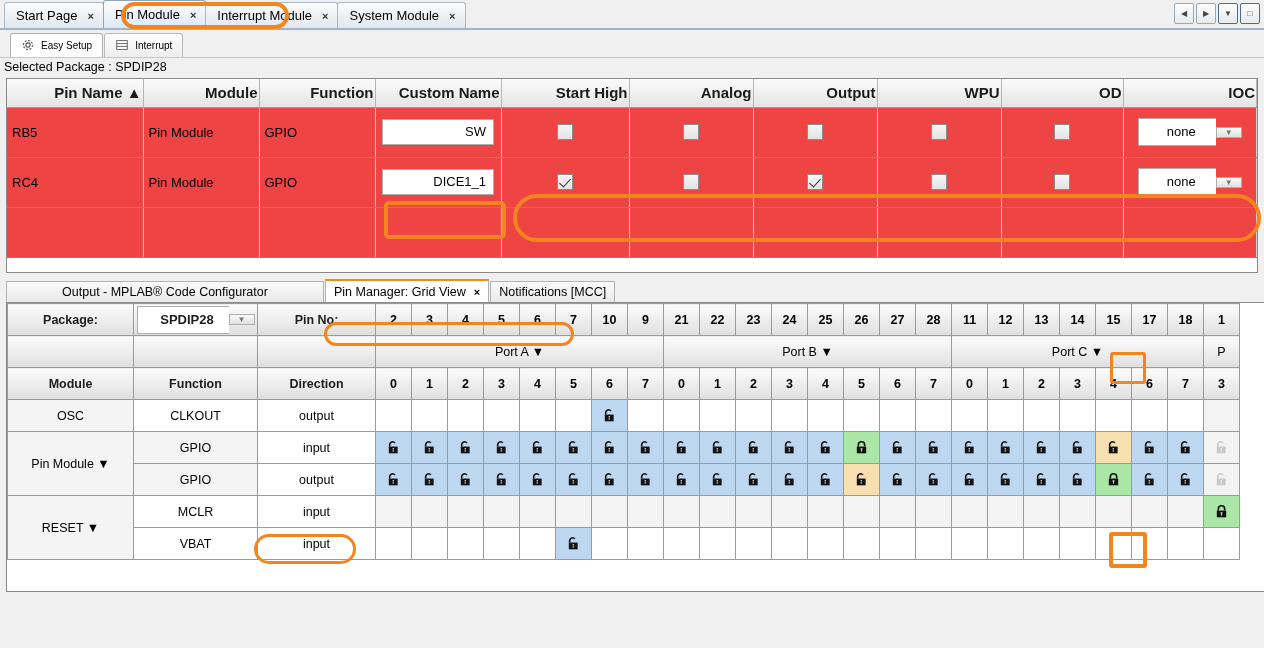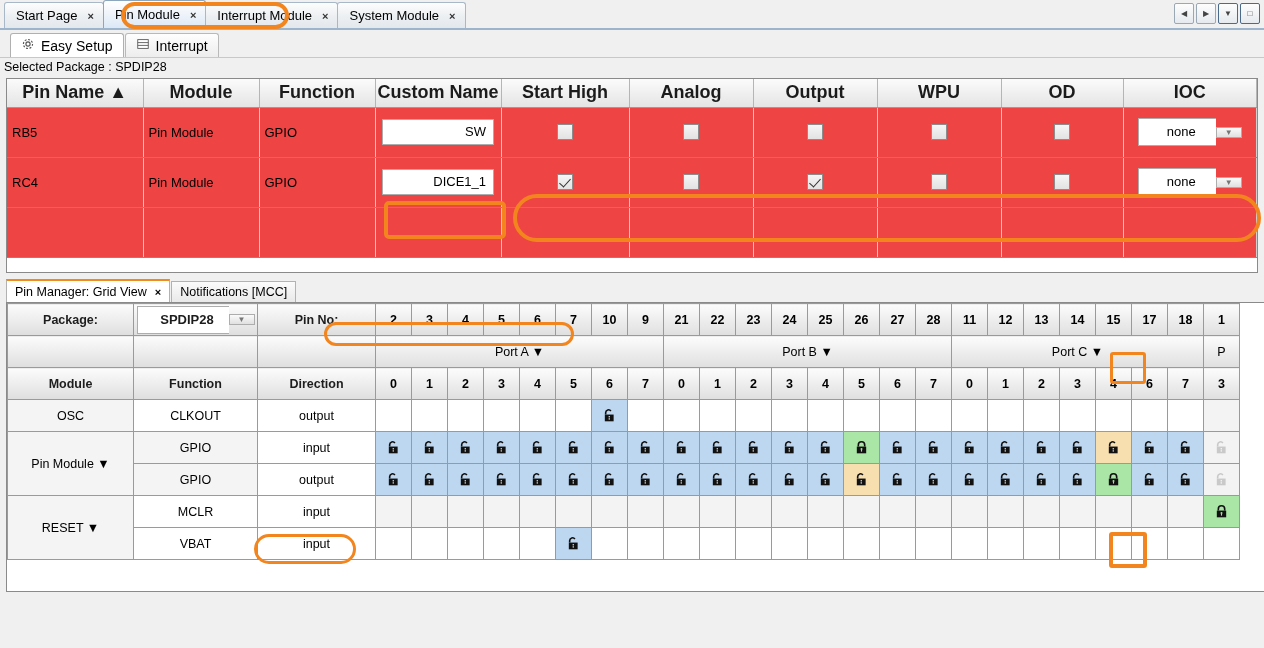--- a/index.html
+++ b/index.html
@@ -65,21 +65,21 @@
     border-bottom: 1px solid #c8c8c8;
   }
   .stab {
     height: 24px;
     display: flex; align-items: center; gap: 6px;
     padding: 8px 10px;
     border: 1px solid #b9b9b9;
     border-bottom: none;
     border-radius: 3px 3px 0 0;
     background: linear-gradient(to bottom,#fefefe,#ededed);
-    font-size: 14px;
+    font-size: 10px;
     margin-right: 1px;
   }
   .stab.active { background: #fff; border-color: #b0b0b0; }
 
   .selpkg {
     height: 20px;
     padding: 2px 0 0 4px;
     font-size: 12.5px;
     background: #f0f0f0;
   }
@@ -91,23 +91,24 @@
     background: #fff;
     height: 195px;
     overflow: hidden;
   }
   table.pintbl { border-collapse: collapse; width: 100%; table-layout: fixed; }
   table.pintbl th {
     height: 28px;
     background: linear-gradient(to bottom,#fbfbfb,#e4e4e4);
     border-right: 1px solid #b5b5b5;
     border-bottom: 1px solid #9b9b9b;
-    font-size: 18px;
+    font-size: 15px;
     font-weight: bold;
     color: #1b1b1b;
+    text-align: right;
   }
   table.pintbl td {
     height: 50px;
     border-right: 1px solid #cfcfcf;
     border-bottom: 1px solid #22c55e;
     font-size: 13px;
     padding: 0 5px;
     background: #ef4444;
   }
   td.ctr { text-align: center; padding: 0; }
@@ -365,20 +366,23 @@
           <td></td>
             <td></td>
           <td></td>
             <td></td>
         </tr>
       </tbody>
     </table>
   </div>
 
   <div class="docktabs">
+    <div class="dtab" style="width:318px;justify-content:center">
+      <span>Output - MPLAB® Code Configurator</span>
+    </div>
     <div class="dtab active">
       <span>Pin Manager: Grid View</span>
       <span class="x">×</span>
     </div>
     <div class="dtab">
       <span>Notifications [MCC]</span>
     </div>
   </div>
 
   <div class="gridwrap">

